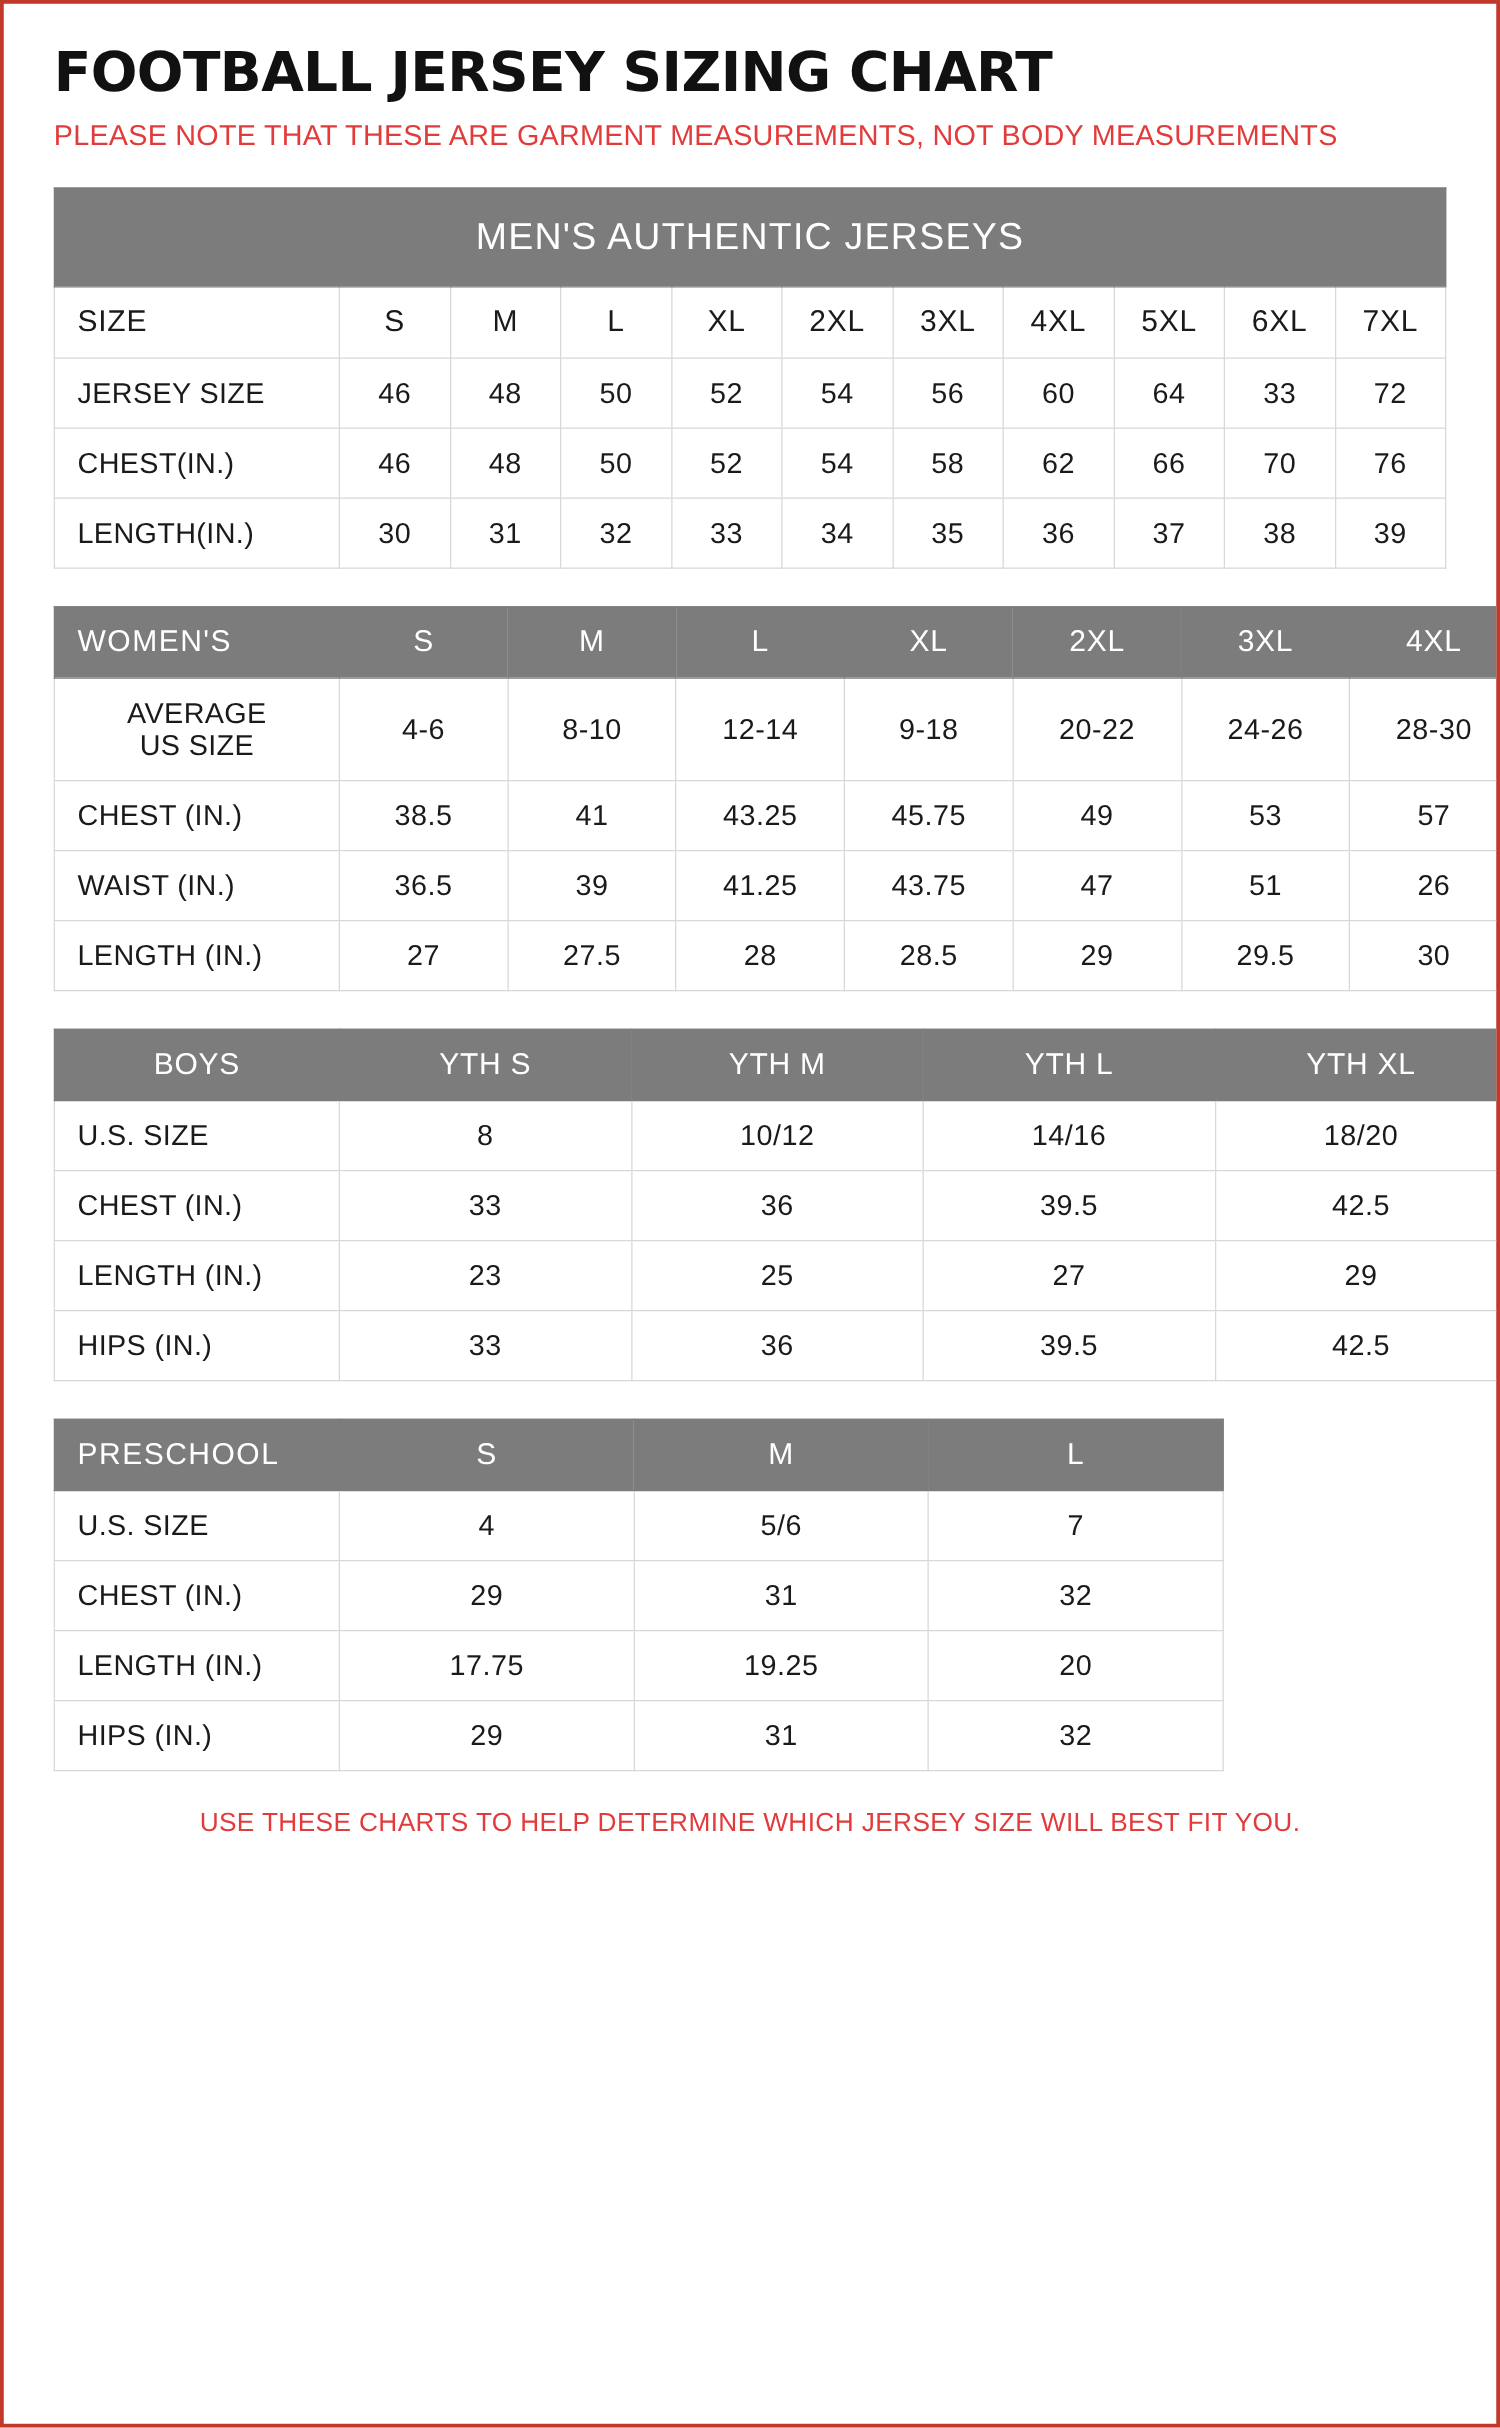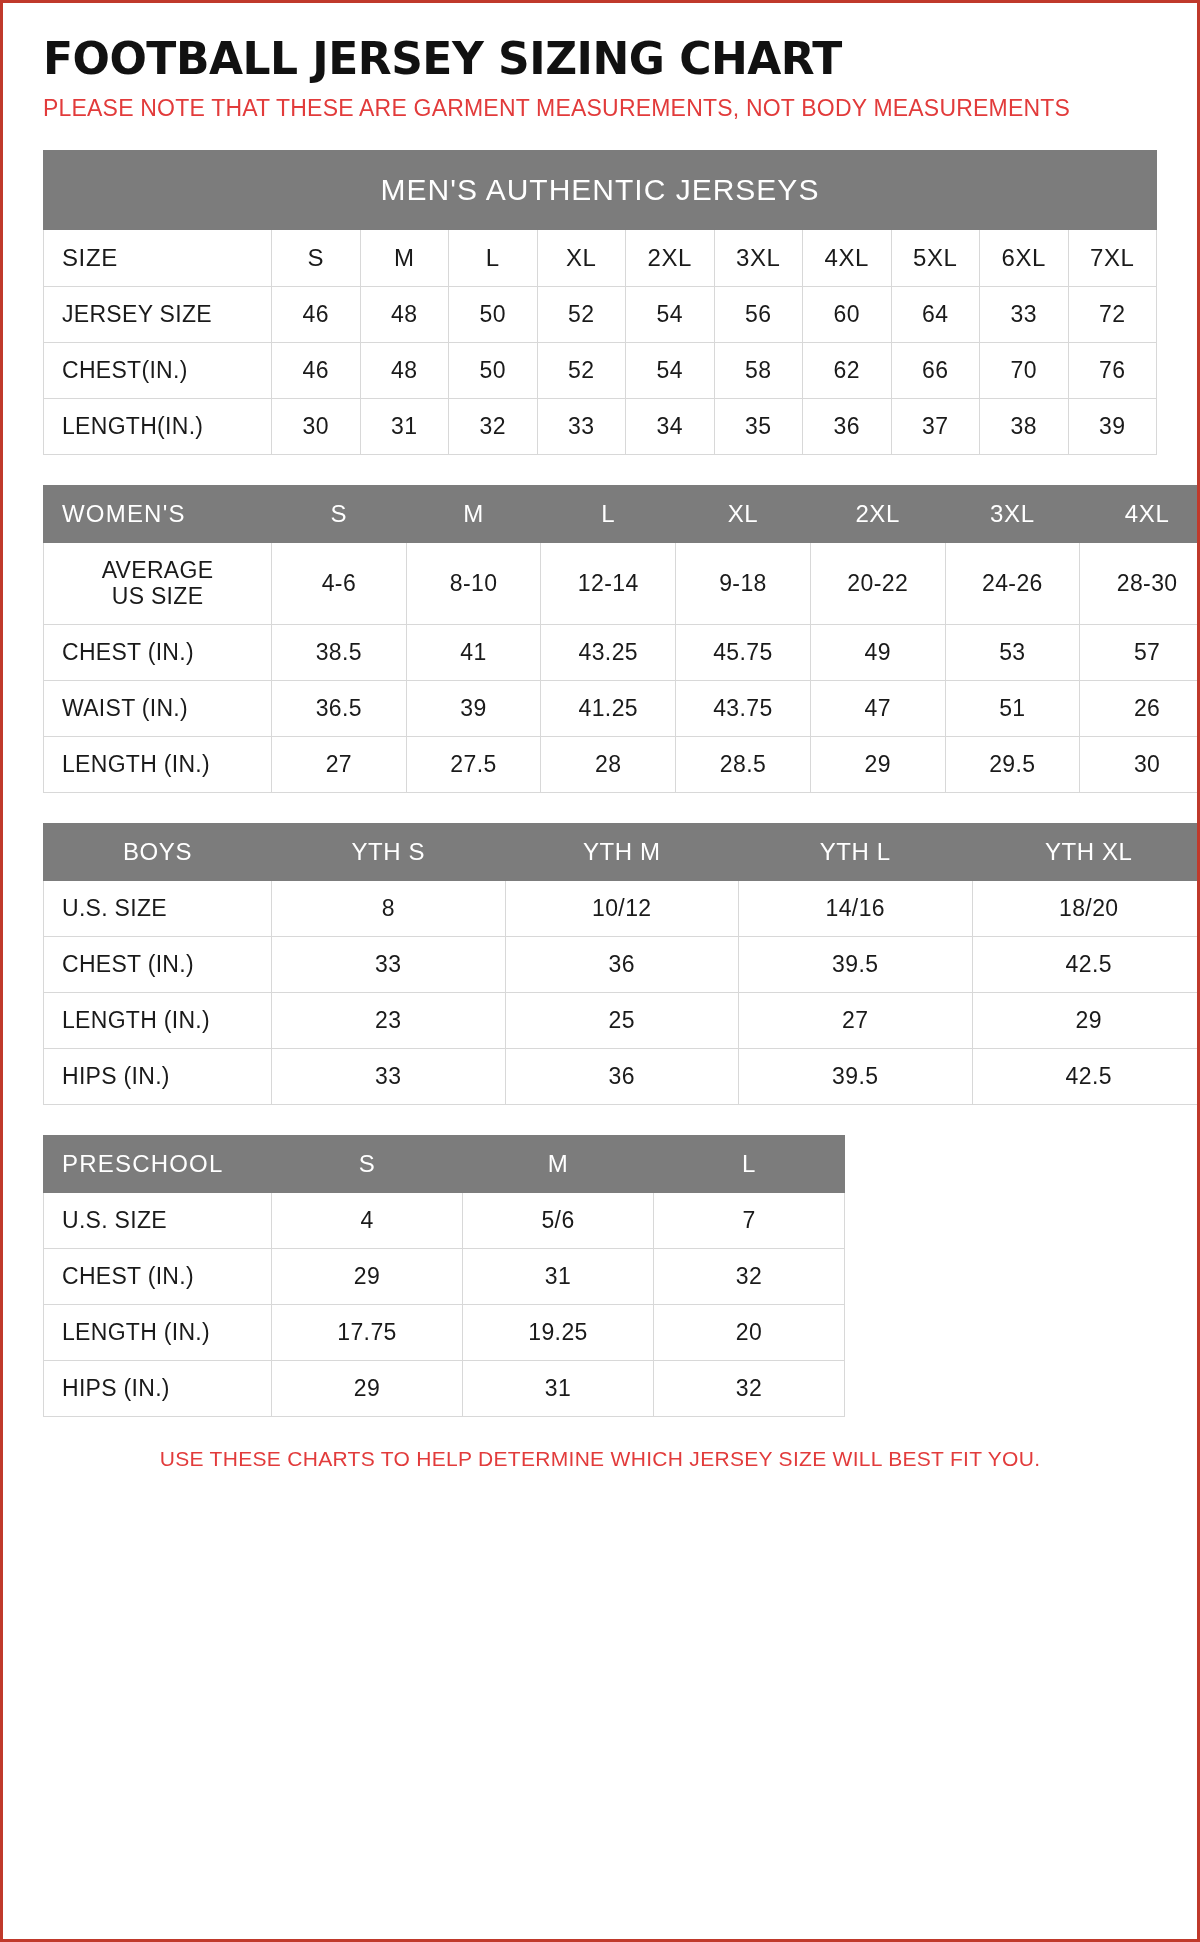--- a/index.html
+++ b/index.html
@@ -83,21 +83,21 @@
     letter-spacing: 0.3px;
     text-align: center;
     margin-top: 6px;
     padding-bottom: 4px;
   }
   
   table.mens col.lbl { width: 228px; }
   table.womens col.lbl { width: 228px; }
   table.boys col.lbl { width: 228px; }
   table.pre col.lbl { width: 228px; }
-  table.pre { width: 802px; }
+  table.pre { width: 936px; }
   table.boys { width: 1163px; }
   table.womens { width: 1172px; }
 </style>
 </head>
 <body>
 
 <div class="page">
 
   <h1 class="main-title">FOOTBALL JERSEY SIZING CHART</h1>
   <p class="note">PLEASE NOTE THAT THESE ARE GARMENT MEASUREMENTS, NOT BODY MEASUREMENTS</p>

